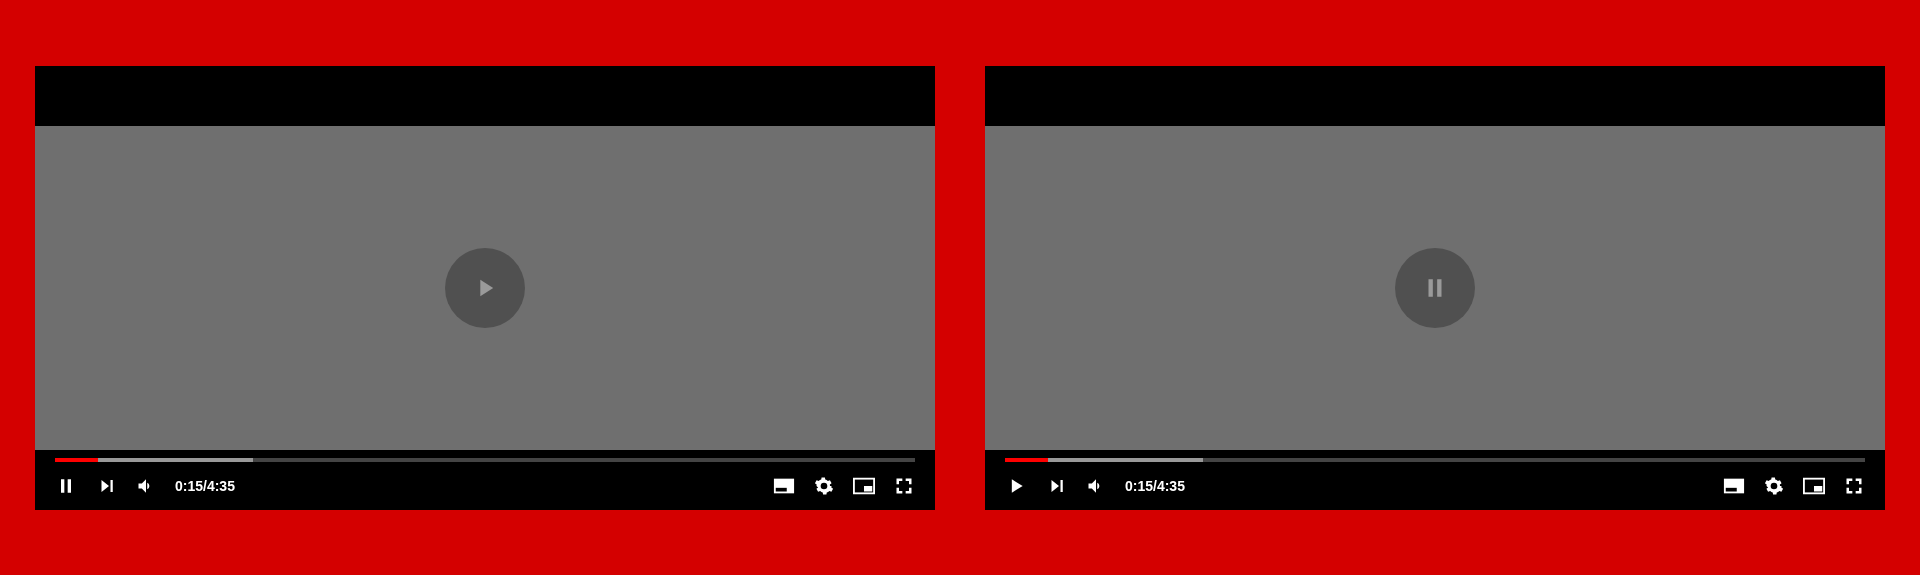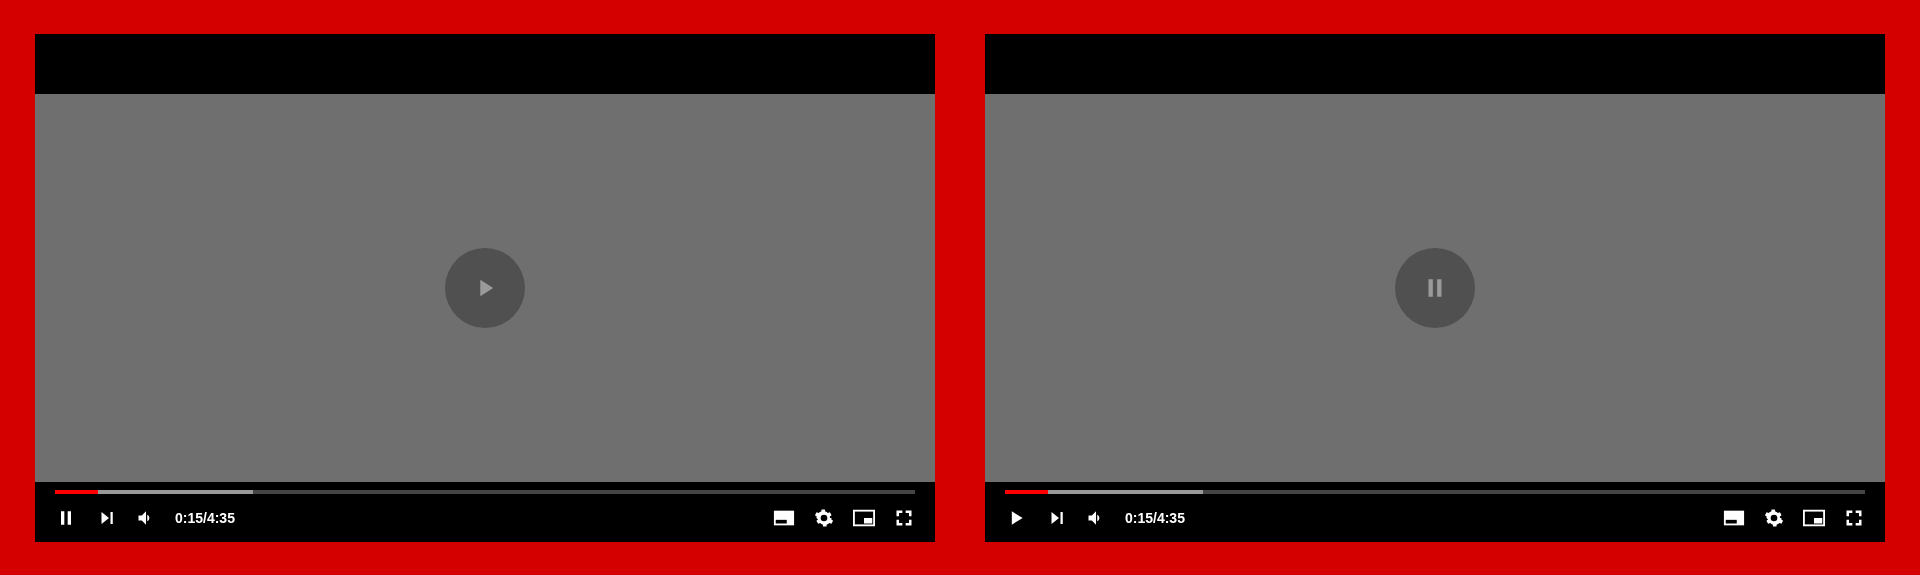--- a/index.html
+++ b/index.html
@@ -8,21 +8,21 @@
       width: 1920px;
       height: 575px;
       display: flex;
       align-items: center;
       justify-content: center;
       gap: 50px;
       font-family: Arial, sans-serif;
     }
     .player {
       width: 900px;
-      height: 508px;
+      height: 444px;
       background: #14532d;
       display: flex;
       flex-direction: column;
       position: relative;
     }
     .top-bar {
       height: 60px;
       background: #000;
     }
     .video-area {

